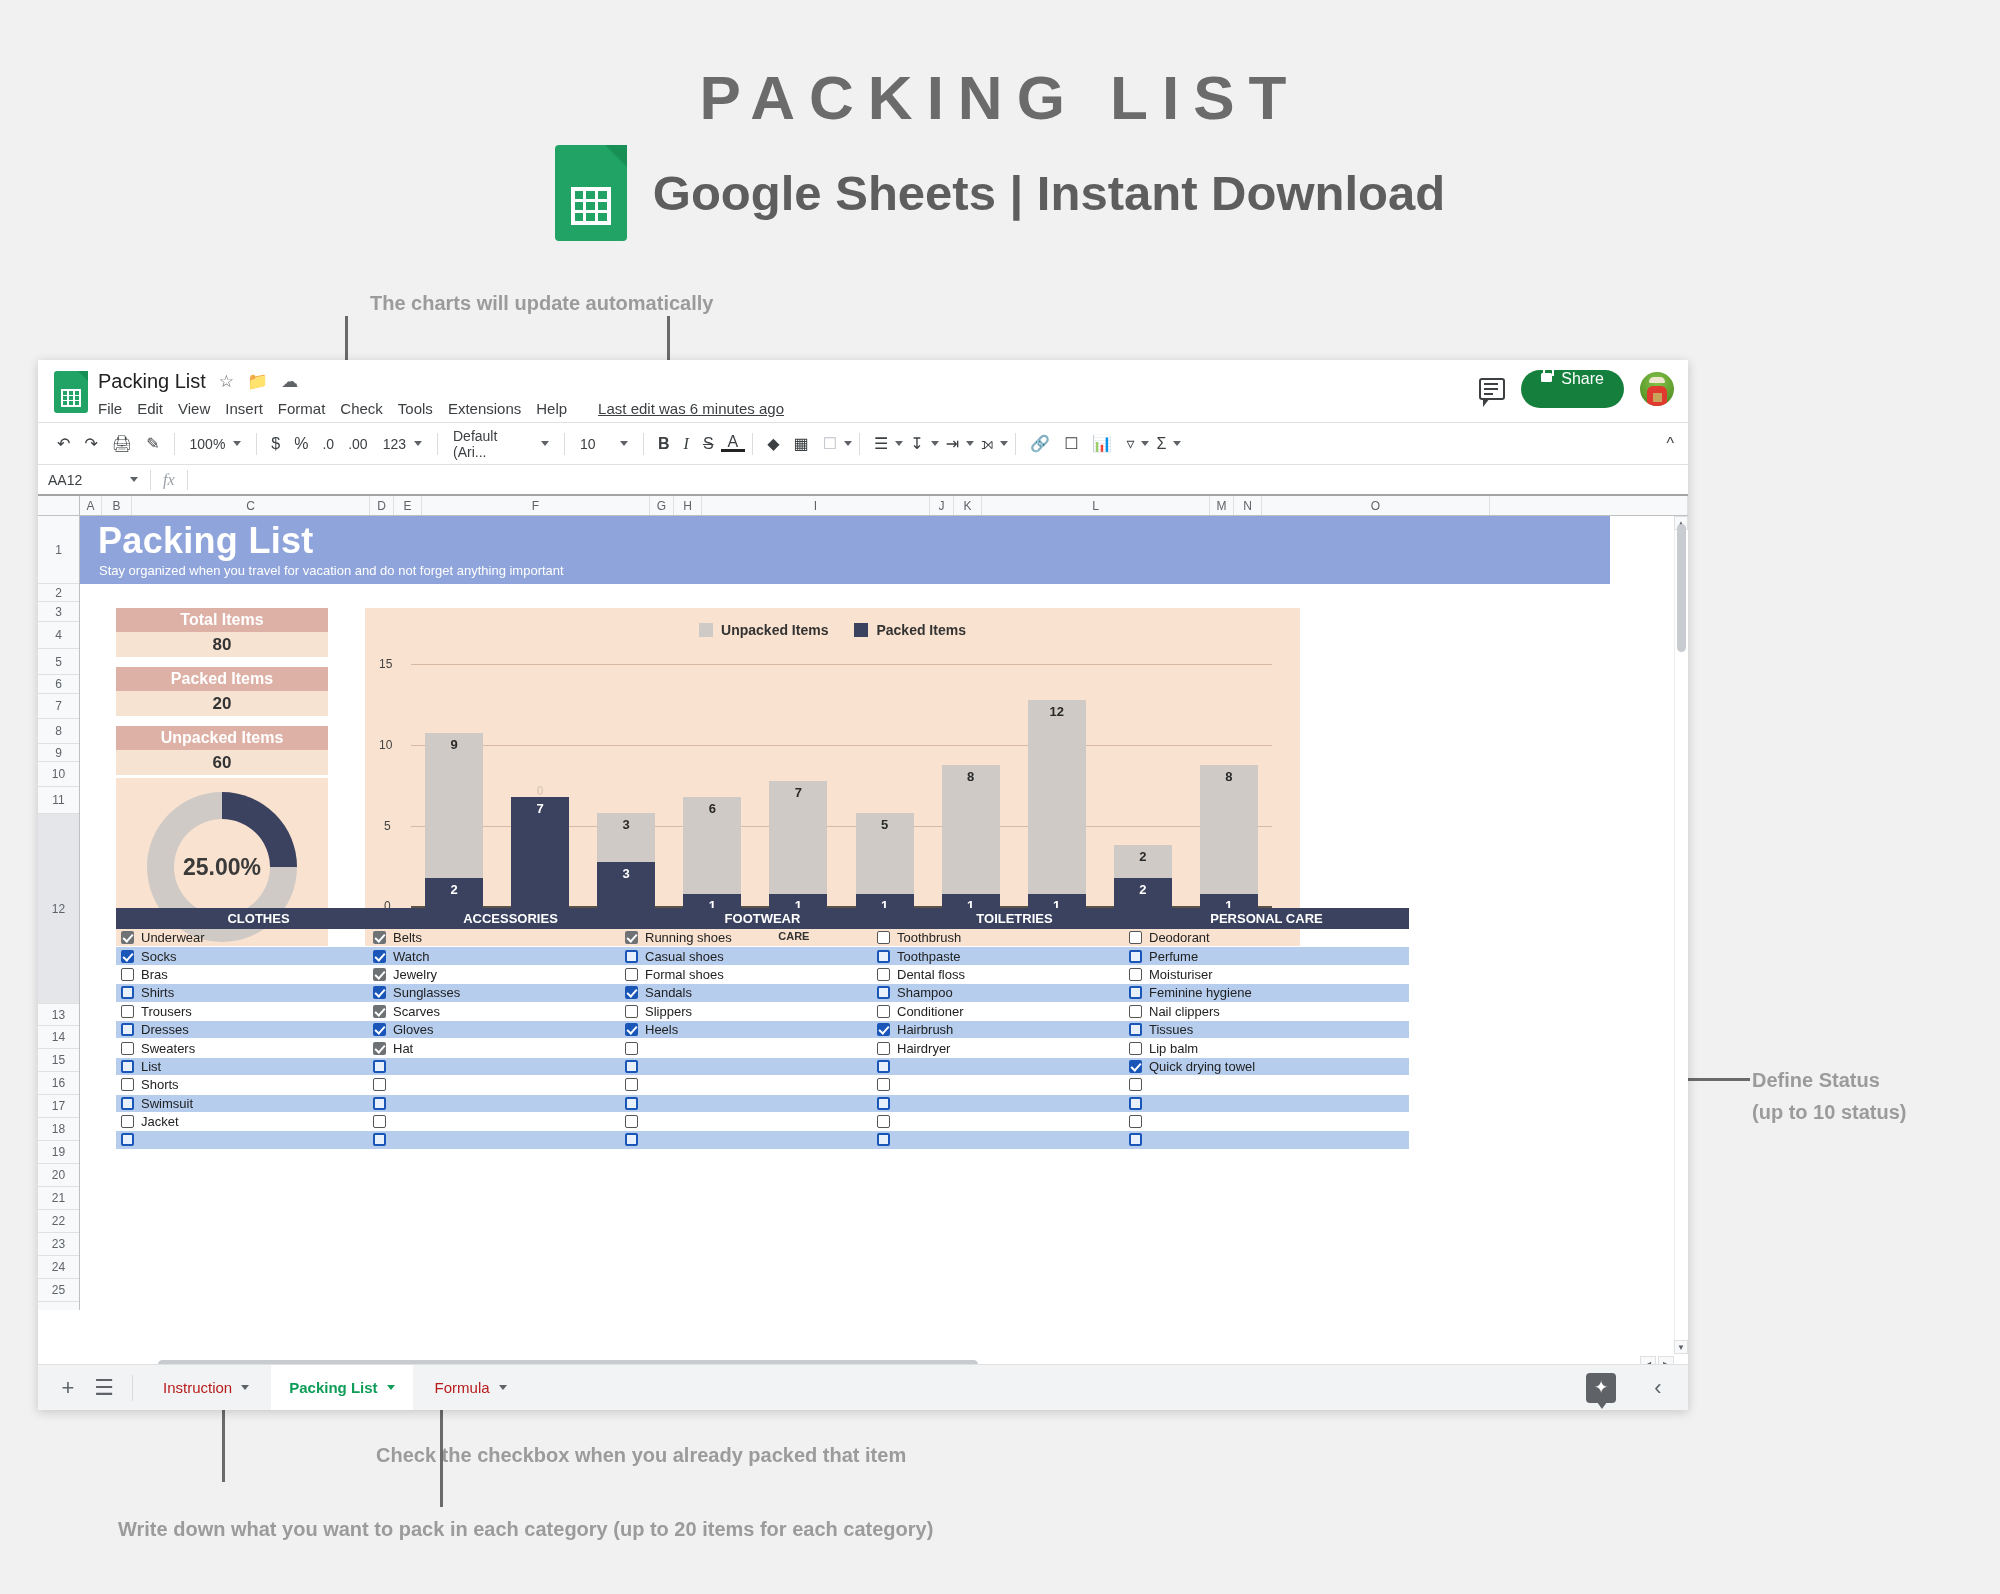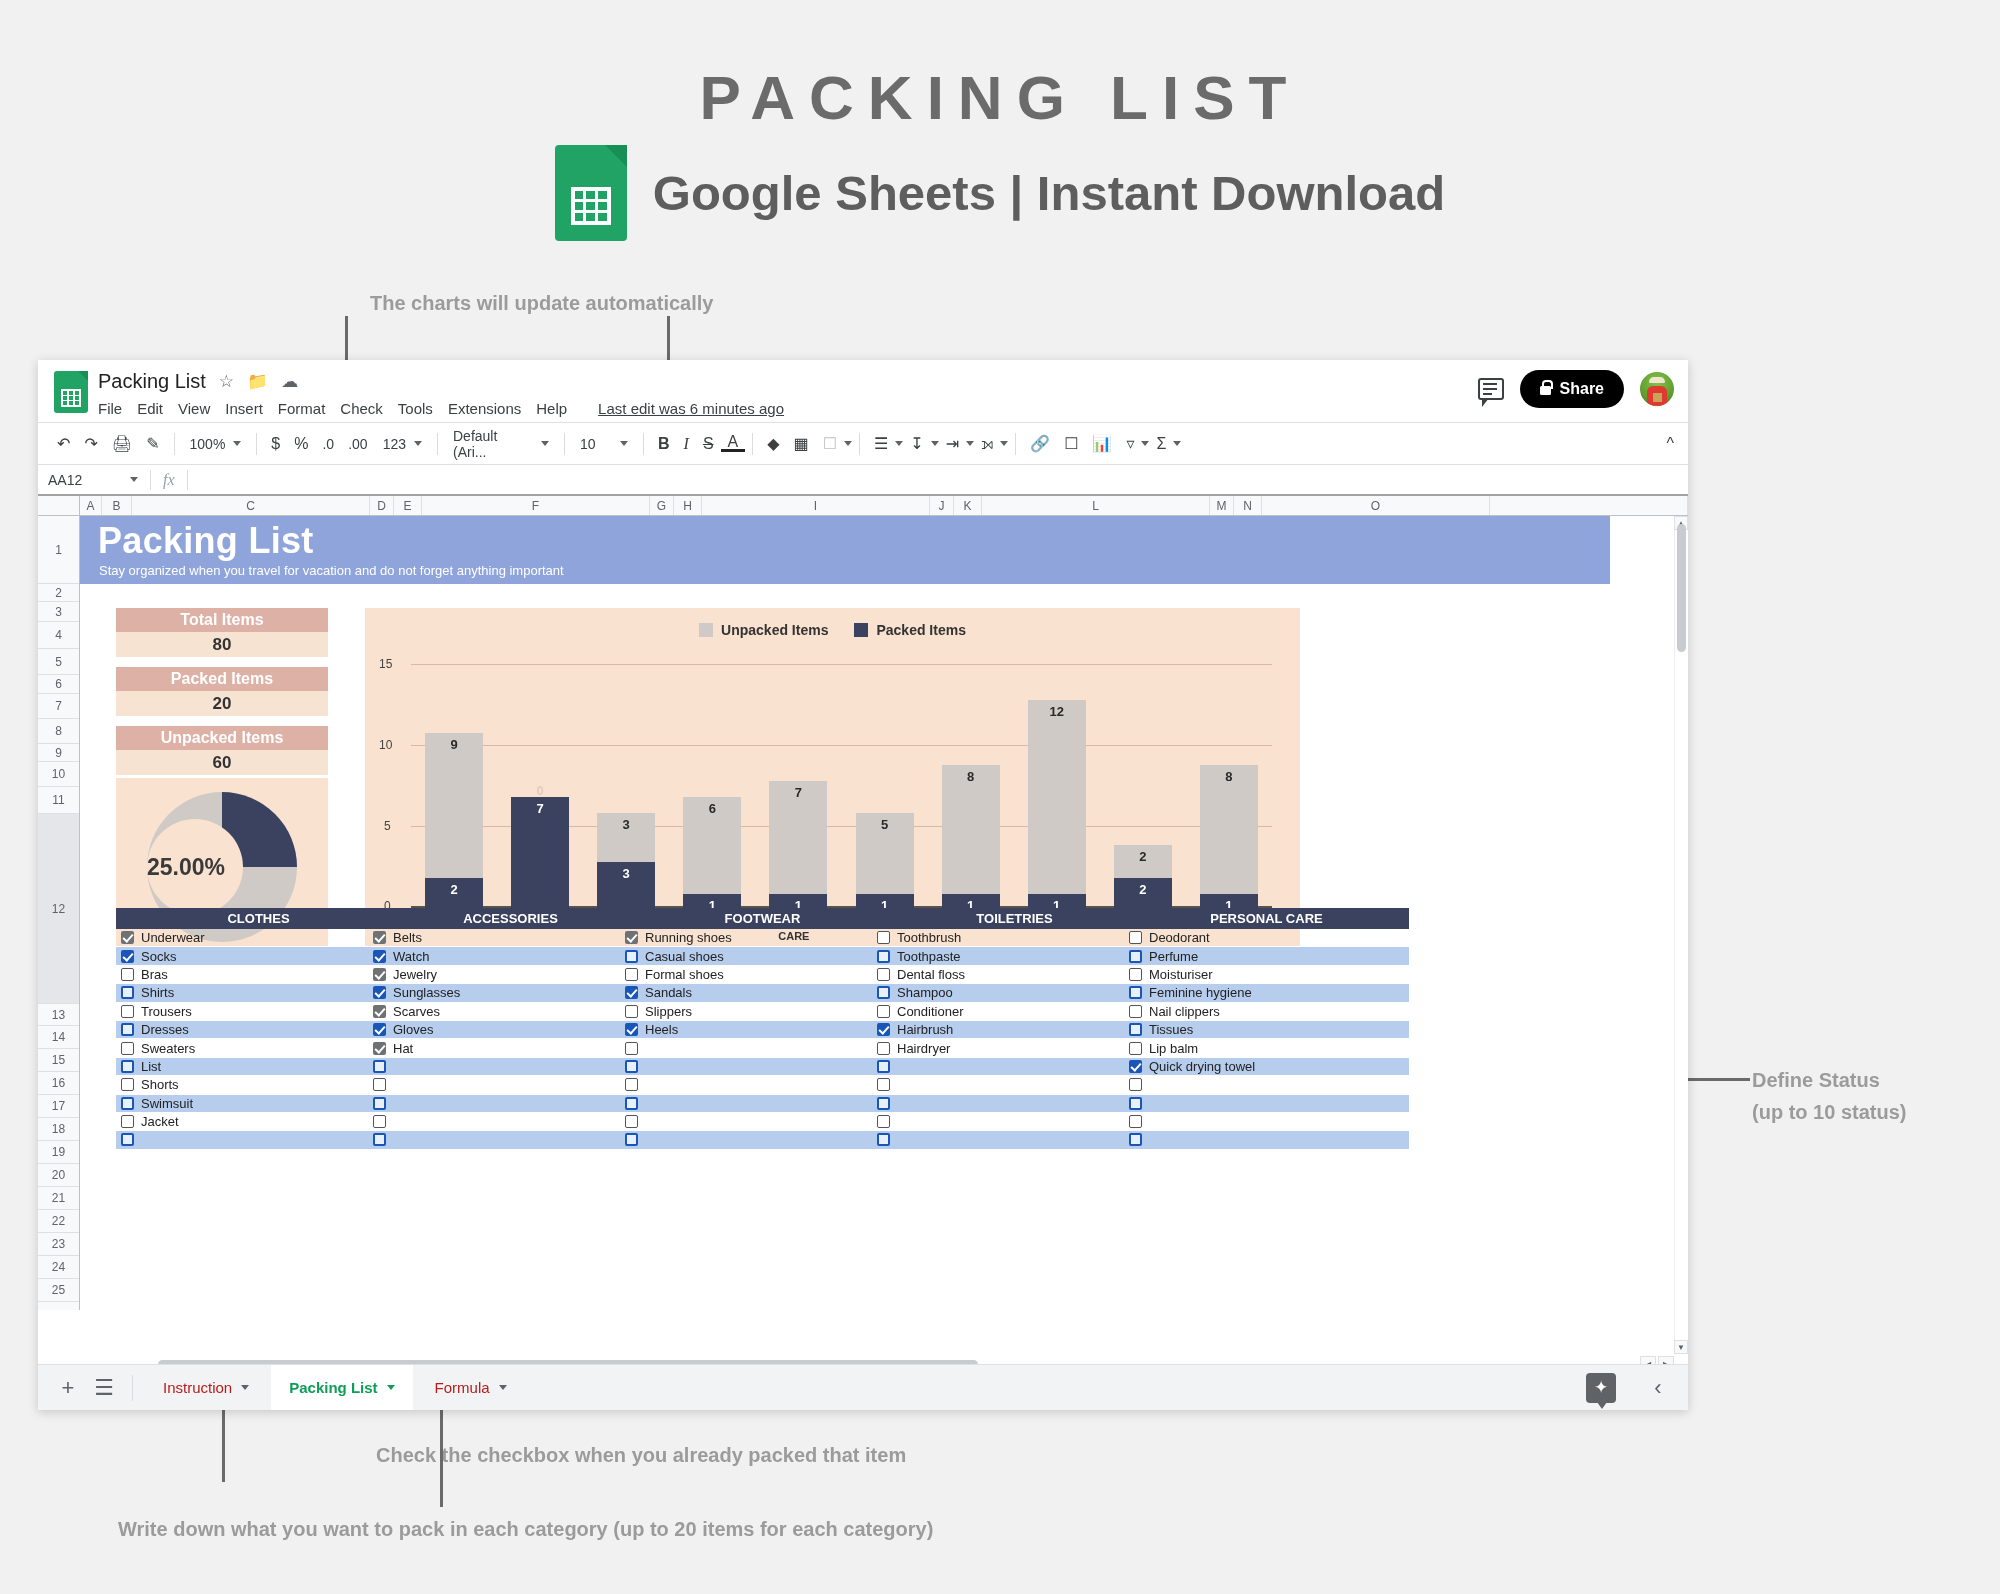--- a/index.html
+++ b/index.html
@@ -69,21 +69,21 @@
   .sh-title-row { display:flex; align-items:center; gap:13px; height: 28px;}
   .sh-docname { font-size: 20px; color:#222; }
   .sh-ticon { color:#5f6368; font-size:17px; line-height:1; cursor:pointer;}
   .sh-menu { display:flex; align-items:center; gap:15px; margin-top: 5px;}
   .sh-menu span { font-size: 15px; color: #3c4043; cursor:pointer;}
   .sh-lastedit { font-size: 14px; color:#5f6368; text-decoration: underline; margin-left: 16px;}
   .sh-topright { position:absolute; right: 14px; top: 10px; display:flex; align-items:center; gap: 16px;}
   .comment-ic { width:26px; height:22px; border:2.6px solid #3c4043; border-radius:3px; position:relative;}
   .comment-ic::after{content:""; position:absolute; left:2px; bottom:-9px; border-width:9px 7px 0 0; border-style:solid; border-color:#3c4043 transparent transparent transparent;}
   .comment-ic i{position:absolute; left:3px; width:14px; height:2px; background:#3c4043; display:block;}
-  .share-btn { background:#000000; color:#fff; border-radius:20px; height:38px; padding:0 20px; display:flex; align-items:center; gap:9px; font-size:16px; font-weight:bold; cursor:pointer;}
+  .share-btn { background:#15803d; color:#fff; border-radius:20px; height:38px; padding:0 20px; display:flex; gap:9px; font-size:16px; font-weight:normal; cursor:pointer;}
   .lock-ic { width:11px; height:9px; background:#fff; border-radius:1.5px; position:relative; margin-top:3px;}
   .lock-ic::before{content:""; position:absolute; left:2px; top:-6px; width:7px; height:7px; border:2px solid #fff; border-bottom:none; border-radius:4px 4px 0 0;}
   .avatar { width:34px; height:34px; border-radius:50%; background: radial-gradient(circle at 50% 30%, #86c34a 0%, #5f9e2e 60%, #3e7a1c 100%); position:relative; overflow:hidden;}
   .avatar .hat{position:absolute; left:9px; top:5px; width:16px; height:6px; background:#efe6d0; border-radius:8px 8px 2px 2px;}
   .avatar .body{position:absolute; left:7px; top:14px; width:20px; height:20px; background:#e0392f; border-radius:6px 6px 0 0;}
   .avatar .bag{position:absolute; left:13px; top:21px; width:9px; height:9px; background:#caa35a;}
 
   .sh-toolbar { height:42px; border-top:1px solid #e0e0e0; display:flex; align-items:center; gap:0; padding:0 12px; position:relative;}
   .tb { display:flex; align-items:center; gap:4px; color:#3c4043; font-size:16px; padding:0 7px; cursor:pointer;}
   .tb.sm { font-size: 14px; }
@@ -111,21 +111,21 @@
   .banner h1 { color:#fff; font-size:36px; font-weight:bold; padding:4px 0 0 18px; letter-spacing:.3px;}
   .banner p { color:#fff; font-size:13px; padding-left:19px; margin-top:1px;}
 
   .stat { position:absolute; left:36px; width:212px;}
   .stat .hd { background:#ddb1a6; color:#fff; font-size:16px; font-weight:bold; text-align:center; height:24px; line-height:24px;}
   .stat .vl { background:#f7e3d2; color:#333; font-size:17px; font-weight:bold; text-align:center; height:25px; line-height:25px;}
 
   .donutbox { position:absolute; left:36px; top:195px; width:212px; height:182px; background:#f9e2cf; display:flex; align-items:center; justify-content:center;}
   .donut { width:150px; height:150px; border-radius:50%;
       background: conic-gradient(#3b4260 0deg 90deg, #cfcac5 90deg 360deg);
-      display:flex; align-items:center; justify-content:flex-start; position:relative;}
+      display:flex; align-items:center; justify-content:center; position:relative;}
   .donut::after{content:""; position:absolute; width:96px; height:96px; border-radius:50%; background:#f9e2cf;}
   .donut span{position:relative; z-index:2; font-size:23px; font-weight:bold; color:#3a3a3a;}
 
   .chartbox { position:absolute; left:285px; top:34px; width:935px; height:344px; background:#f9e2cf;}
   .legend { display:flex; justify-content:center; gap:26px; padding-top:14px; font-size:14px; font-weight:bold; color:#333;}
   .legend .it{display:flex; align-items:center; gap:8px;}
   .sw { width:14px; height:14px; display:block;}
   .plot { position:absolute; left:0; top:40px; right:14px; bottom:0;}
   .ylab { position:absolute; font-size:12px; color:#444; right:0; transform:translateY(-50%);}
   .gridline{position:absolute; left:46px; right:14px; height:1px; background:#d8b9a3;}

